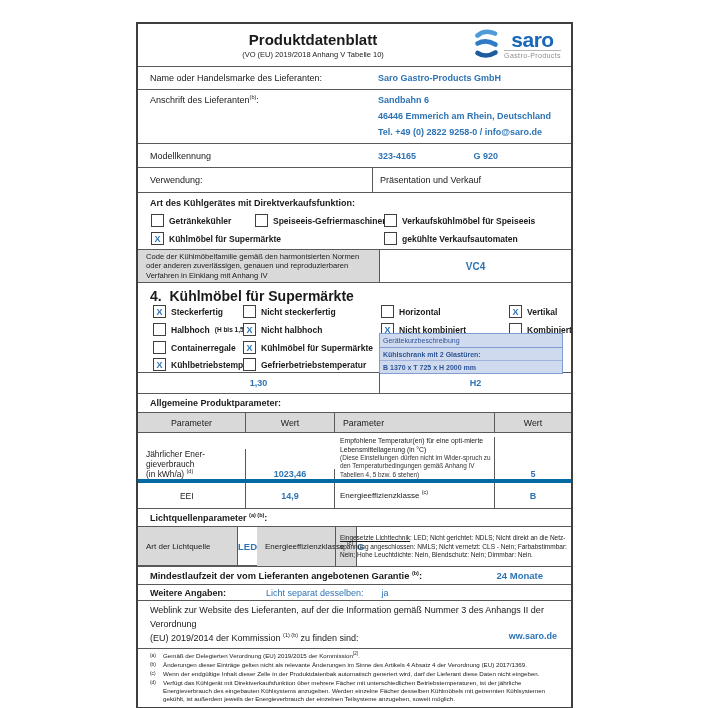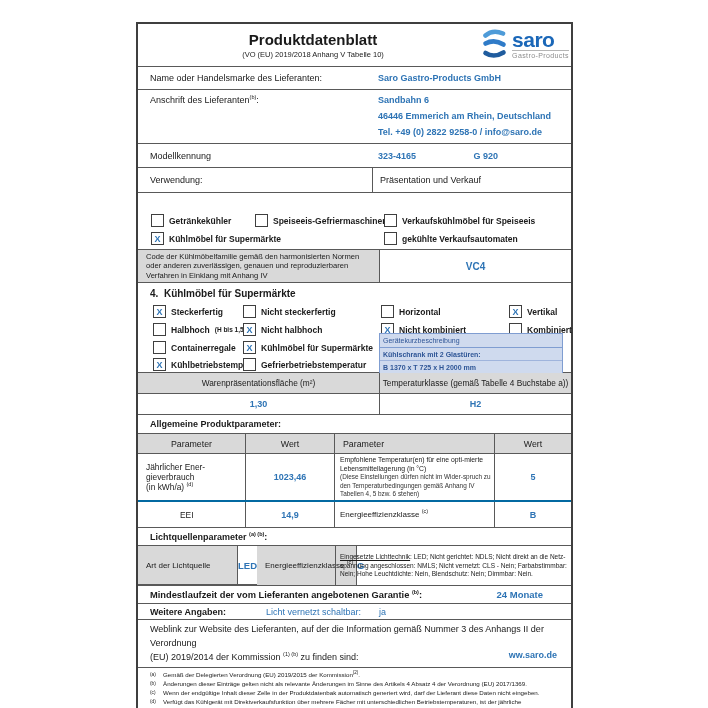--- a/index.html
+++ b/index.html
@@ -10,41 +10,41 @@
   .row{position:relative;border-bottom:1px solid #595959;box-sizing:border-box;}
   .bold{font-weight:bold;}
   .blue{color:#2E74B5;font-weight:bold;}
   .blue-reg{color:#2E74B5;}
   sup.s{font-size:5.5px;vertical-align:super;line-height:0;}
   
   .hdr{display:flex;align-items:center;min-height:43px;}
   .hdr-titles{flex:1;text-align:center;padding-left:45px;}
   .hdr-title{font-size:15px;font-weight:bold;}
   .hdr-sub{font-size:7.5px;margin-top:2px;}
-  .logo{width:128px;display:flex;align-items:center;justify-content:flex-end;padding-right:2px;box-sizing:border-box;}
+  .logo{width:128px;display:flex;align-items:center;justify-content:flex-end;padding-right:10px;box-sizing:border-box;text-align:center;}
   .logo-s{margin-right:4px;}
   .logo-txt .saro{font-size:21px;font-weight:bold;color:#1A67B8;line-height:0.9;letter-spacing:-0.5px;}
   .logo-txt .gp{font-size:7px;color:#8c8c8c;border-top:1px solid #b5b5b5;margin-top:1px;padding-top:1px;letter-spacing:0.4px;}
   
   .lv{display:flex;align-items:center;}
   .lv .lbl{width:240px;padding-left:12px;box-sizing:border-box;font-weight:normal;}
   .lv .val{flex:1;}
   .addr{align-items:flex-start;padding-top:5px;}
   .addr-lines div{margin-bottom:6px;}
   .vdiv{border-left:1px solid #595959;align-self:stretch;display:flex;align-items:center;padding-left:7px;}
   
   .cb{display:inline-flex;width:13px;height:13px;border:1.4px solid #3f3f3f;background:#fff;
       align-items:center;justify-content:center;font-size:9px;font-weight:bold;color:#2E74B5;box-sizing:border-box;flex:none;}
   .cbi{position:absolute;display:flex;align-items:center;gap:5px;font-weight:bold;font-size:8.5px;white-space:nowrap;}
   .cbi .note{font-size:6.5px;font-weight:bold;}
   
   .sec-type{height:57px;}
   .sec4{height:90px;}
   .sec-head{position:absolute;left:12px;top:5px;font-weight:bold;}
-  .sec4-head{font-size:10px;}
+  .sec4-head{font-size:14px;}
   
   .code-row{display:flex;min-height:33px;}
   .code-l{width:242px;background:#D9D9D9;border-right:1px solid #595959;box-sizing:border-box;
           font-size:7.6px;padding:2px 6px 2px 8px;line-height:1.25;display:flex;align-items:center;}
   .code-v{flex:1;display:flex;align-items:center;justify-content:center;font-size:10px;}
   
   .devbox{position:absolute;left:241px;top:50px;right:8px;border:1px solid #7F9DD1;background:#CFDAEE;
           color:#2E5596;font-size:7px;line-height:1;}
   .devbox .db-t{padding:3px 3px;border-bottom:1px solid #7F9DD1;}
   .devbox .db-l1{padding:2.5px 3px;border-bottom:1px solid #9FB4DC;font-weight:bold;}
@@ -62,21 +62,21 @@
   .ptable{display:flex;flex-direction:column;}
   .pt-r{display:flex;align-items:stretch;}
   .pt-c{box-sizing:border-box;display:flex;align-items:center;}
   .pt-c1{width:108px;border-right:1px solid #595959;padding-left:8px;}
   .pt-c2{width:89px;border-right:1px solid #595959;justify-content:center;}
   .pt-c3{width:160px;border-right:1px solid #595959;padding-left:5px;}
   .pt-c4{flex:1;justify-content:center;}
   .pt-head{background:#D9D9D9;min-height:19px;border-bottom:1px solid #595959;font-size:8.8px;}
   .pt-head .pt-c1{justify-content:center;padding-left:0;}
   .pt-head .pt-c3{padding-left:8px;}
-  .pt-row1{min-height:46px;border-bottom:2px solid #0369a1;}
+  .pt-row1{min-height:46px;border-bottom:4px solid #0369a1;align-items:flex-end;}
   .pt-row2{min-height:25px;}
   .p-small{font-size:6.8px;line-height:1.25;display:block;}
   .p-note{font-size:6.4px;color:#333;}
   
   .light{display:flex;min-height:40px;}
   .light-left{width:197px;display:flex;flex-direction:row;}
   .lrow{display:flex;flex:1;align-items:center;box-sizing:border-box;}
   .lrow.first{border-bottom:1px solid #595959;}
   .l-lbl{width:100px;background:#D9D9D9;align-self:stretch;display:flex;align-items:center;
          padding-left:8px;box-sizing:border-box;border-right:1px solid #595959;font-size:8px;}
@@ -145,20 +145,21 @@
         <span class="blue" style="margin-left:55px;">G 920</span>
       </div>
     </div>
 
     <div class="row lv" style="min-height:25px;">
       <div class="lbl" style="width:234px;">Verwendung:</div>
       <div class="val vdiv">Präsentation und Verkauf</div>
     </div>
 
     <div class="row sec-type">
+      <div class="sec-head">Art des Kühlgerätes mit Direktverkaufsfunktion:</div>
       <div class="cbi" style="left:13px;top:21px;">
         <span class="cb"></span>
         <span>Getränkekühler</span>
       </div>
       <div class="cbi" style="left:111px;top:21px;margin-left:6px;">
         <span class="cb"></span>
         <span>Speiseeis-Gefriermaschinen</span>
       </div>
       <div class="cbi" style="left:246px;top:21px;">
         <span class="cb"></span>
@@ -234,24 +235,20 @@
         <span>Gefrierbetriebstemperatur</span>
       </div>
 
       <div class="devbox">
         <div class="db-t">Gerätekurzbeschreibung</div>
         <div class="db-l1">Kühlschrank mit 2 Glastüren:</div>
         <div class="db-l2">B 1370 x T 725 x H 2000 mm</div>
       </div>
     </div>
 
-    <div class="row pres presh gray">
-      <div class="c1">Warenpräsentationsfläche (m²)</div>
-      <div class="c2">Temperaturklasse (gemäß Tabelle 4 Buchstabe a))</div>
-    </div>
     <div class="row pres presv">
       <div class="c1 blue">1,30</div>
       <div class="c2 blue">H2</div>
     </div>
 
     <div class="row hrow">Allgemeine Produktparameter:</div>
 
     <div class="row ptable">
       <div class="pt-r pt-head">
         <div class="pt-c pt-c1">Parameter</div>
@@ -300,21 +297,21 @@
       </div>
     </div>
 
     <div class="row warr">
       <span class="wl"><span>Mindestlaufzeit der vom Lieferanten angebotenen Garantie</span>&nbsp;<sup class="s">(b)</sup><span>:</span></span>
       <span class="blue" style="font-size:9.5px;">24 Monate</span>
     </div>
 
     <div class="row more">
       <span class="bold">Weitere Angaben:</span>
-      <span class="mk blue-reg">Licht vernetzt schaltbar:</span>
+      <span class="mk blue-reg">Licht separat desselben:</span>
       <span class="mv blue-reg">ja</span>
     </div>
 
     <div class="row web">
       <span>
         <span>Weblink zur Website des Lieferanten, auf der die Information gemäß Nummer 3 des Anhangs II der Verordnung</span><br>
         <span>(EU) 2019/2014 der Kommission</span>&nbsp;<sup class="s">(1) (b)</sup>&nbsp;<span>zu finden sind:</span>
       </span>
       <span class="wv blue">ww.saro.de</span>
     </div>

